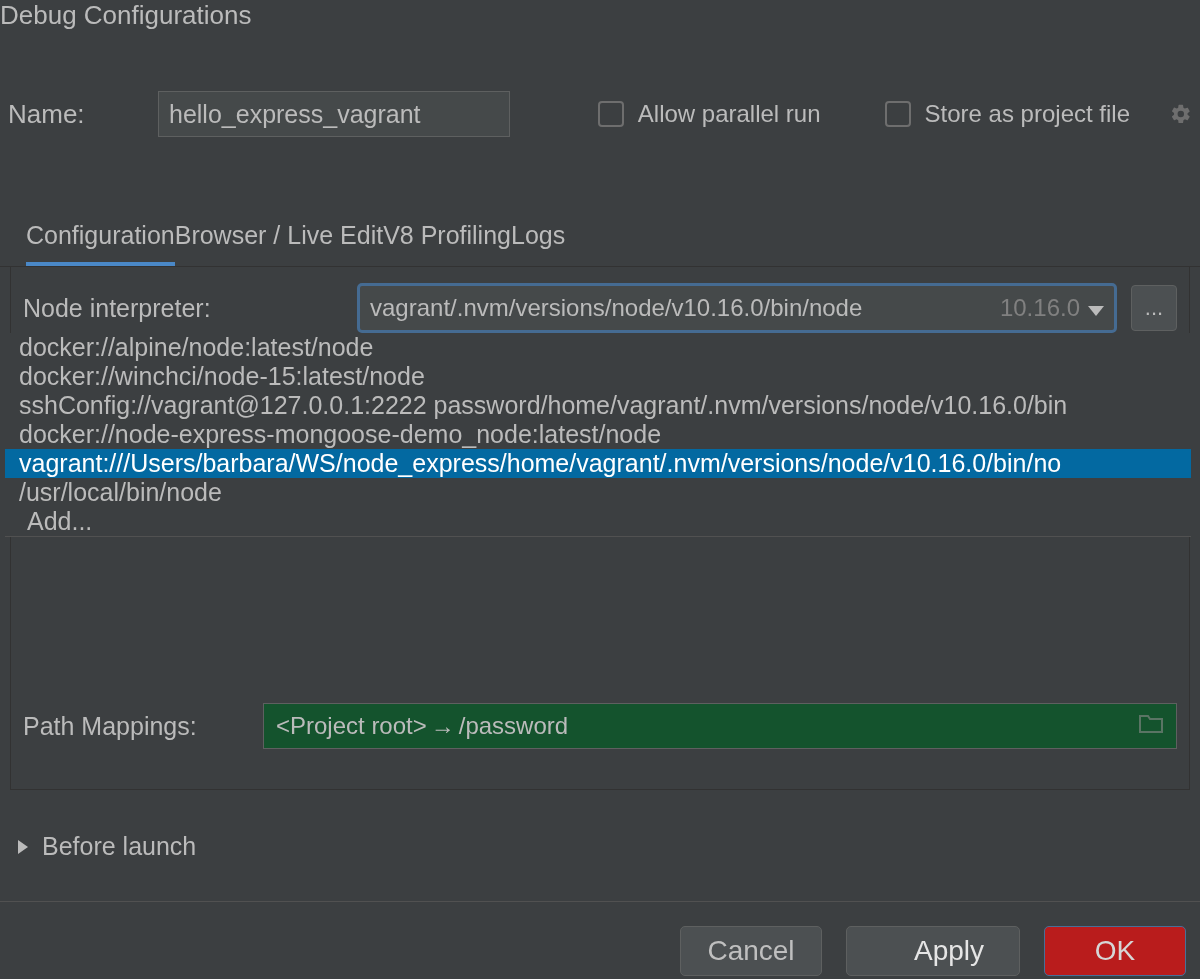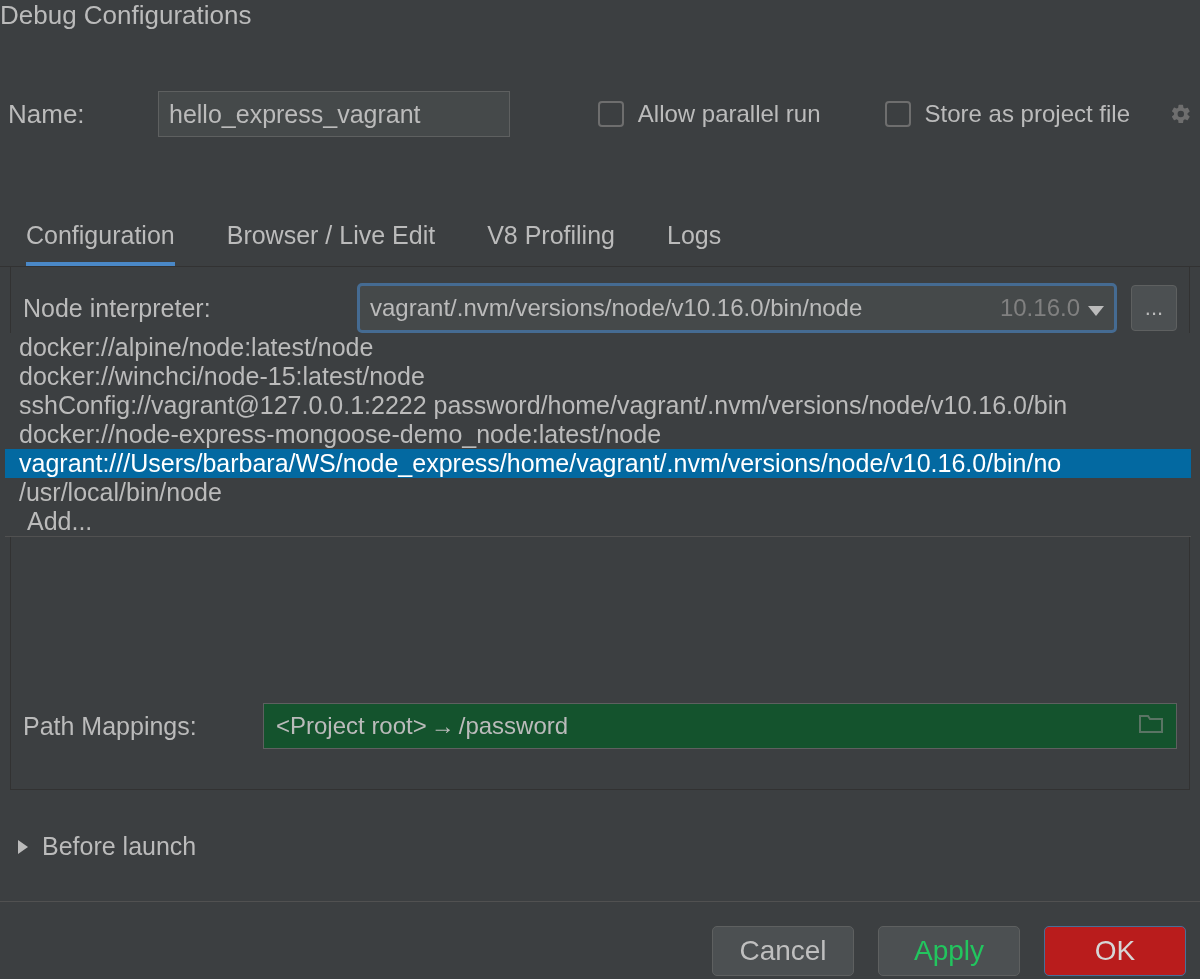--- a/index.html
+++ b/index.html
@@ -51,21 +51,20 @@
     height: 22px;
     border: 2px solid #6e6e6e;
     border-radius: 4px;
     display: inline-block;
   }
   .gear {
     width: 22px; height:22px; display:inline-block;
   }
   .tabs {
     display: flex;
-    gap: 52px;
     padding: 84px 0 0 26px;
     border-bottom: 1px solid #323232;
   }
   .tab {
     padding-bottom: 12px;
     color: #bbbbbb;
     cursor: pointer;
     font-size: 25px;
   }
   .tab.active {
@@ -204,21 +203,21 @@
     height: 48px;
     border: 1px solid #5e6060;
     border-radius: 5px;
     background: #4c5052;
     color: #bfbfbf;
     font-size: 28px;
     display: flex;
     align-items: center;
     justify-content: center;
   }
-  .btn.disabled { color: #22c55e; }
+  .btn.disabled { color: #e5e5e5; padding-left: 32px; }
   .btn.primary {
     background: #b91c1c;
     border-color: #486f97;
     color: #d6d6d6;
   }
 </style>
 </head>
 <body>
 
 <div class="window-title">Debug Configurations</div>

